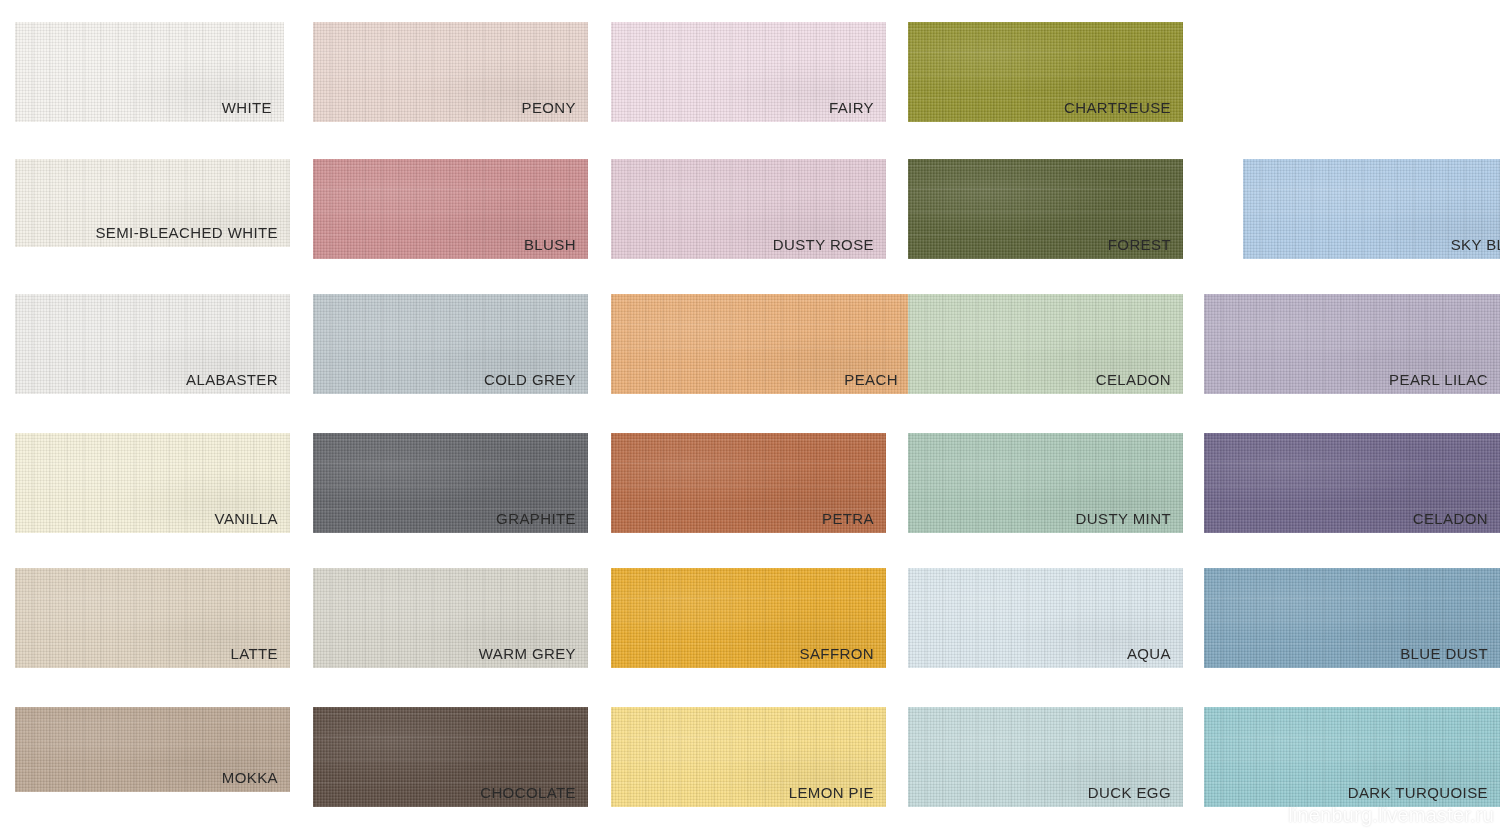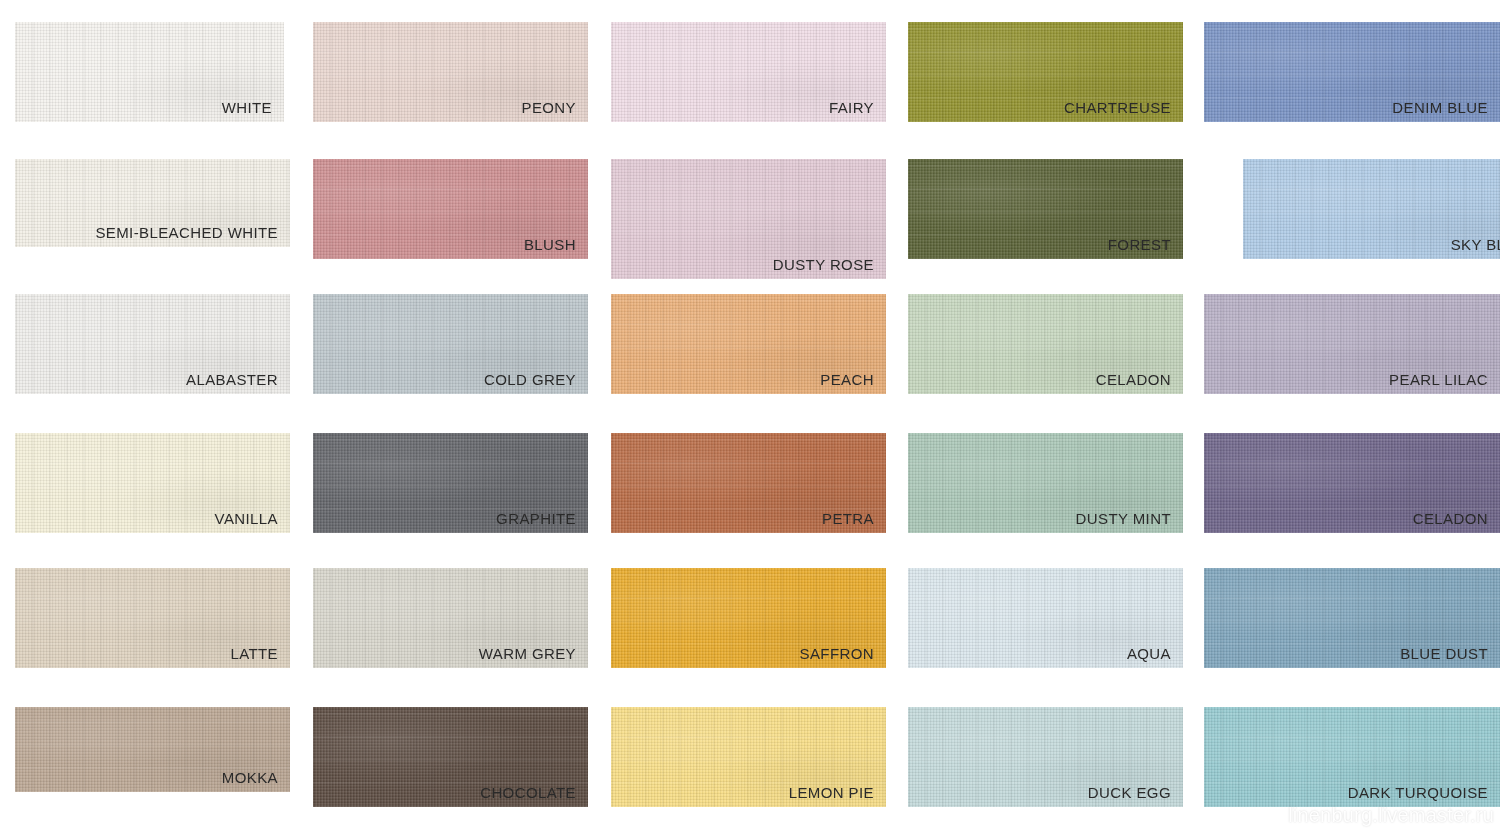--- a/index.html
+++ b/index.html
@@ -122,36 +122,31 @@
     <div class="swatch" style="left: 611px; top: 22px; width: 275px; height: 100px; background: rgb(240, 221, 230);">
       <div class="weave"></div>
       <div class="slub"></div>
       <span class="swatch-label" style="color: rgb(42, 42, 42);">FAIRY</span>
     </div>
     <div class="swatch" style="left: 908px; top: 22px; width: 275px; height: 100px; background: rgb(146, 146, 47);">
       <div class="weave"></div>
       <div class="slub"></div>
       <span class="swatch-label" style="color: rgb(42, 42, 42);">CHARTREUSE</span>
     </div>
-    <div class="swatch" style="left: 1204px; top: 22px; width: 296px; height: 100px; background: rgb(122, 147, 196);">
-      <div class="weave"></div>
-      <div class="slub"></div>
-      <span class="swatch-label" style="color: rgb(42, 42, 42);">DENIM BLUE</span>
-    </div>
     <div class="swatch" style="left: 15px; top: 159px; width: 275px; height: 88px; background: rgb(242, 239, 230);">
       <div class="weave"></div>
       <div class="slub"></div>
       <span class="swatch-label" style="color: rgb(42, 42, 42);">SEMI-BLEACHED WHITE</span>
     </div>
     <div class="swatch" style="left: 313px; top: 159px; width: 275px; height: 100px; background: rgb(205, 143, 145);">
       <div class="weave"></div>
       <div class="slub"></div>
       <span class="swatch-label" style="color: rgb(42, 42, 42);">BLUSH</span>
     </div>
-    <div class="swatch" style="left: 611px; top: 159px; width: 275px; height: 120px; background: rgb(226, 202, 213);">
+    <div class="swatch" style="left: 611px; top: 159px; width: 275px; height: 100px; background: rgb(226, 202, 213);">
       <div class="weave"></div>
       <div class="slub"></div>
       <span class="swatch-label" style="color: rgb(42, 42, 42);">DUSTY ROSE</span>
     </div>
     <div class="swatch" style="left: 908px; top: 159px; width: 275px; height: 100px; background: rgb(90, 98, 55);">
       <div class="weave"></div>
       <div class="slub"></div>
       <span class="swatch-label" style="color: rgb(42, 42, 42);">FOREST</span>
     </div>
     <div class="swatch" style="left: 1204px; top: 159px; width: 296px; height: 100px; background: rgb(175, 203, 230); margin-left: 39px;">
@@ -162,21 +157,21 @@
     <div class="swatch" style="left: 15px; top: 294px; width: 275px; height: 100px; background: rgb(238, 237, 234);">
       <div class="weave"></div>
       <div class="slub"></div>
       <span class="swatch-label" style="color: rgb(42, 42, 42);">ALABASTER</span>
     </div>
     <div class="swatch" style="left: 313px; top: 294px; width: 275px; height: 100px; background: rgb(188, 198, 203);">
       <div class="weave"></div>
       <div class="slub"></div>
       <span class="swatch-label" style="color: rgb(42, 42, 42);">COLD GREY</span>
     </div>
-    <div class="swatch" style="left: 611px; top: 294px; width: 275px; height: 100px; background: rgb(233, 174, 119);">
+    <div class="swatch" style="left: 611px; top: 294px; width: 299px; height: 100px; background: rgb(233, 174, 119);">
       <div class="weave"></div>
       <div class="slub"></div>
       <span class="swatch-label" style="color: rgb(42, 42, 42);">PEACH</span>
     </div>
     <div class="swatch" style="left: 908px; top: 294px; width: 275px; height: 100px; background: rgb(197, 214, 189);">
       <div class="weave"></div>
       <div class="slub"></div>
       <span class="swatch-label" style="color: rgb(42, 42, 42);">CELADON</span>
     </div>
     <div class="swatch" style="left: 1204px; top: 294px; width: 296px; height: 100px; background: rgb(182, 174, 196);">

